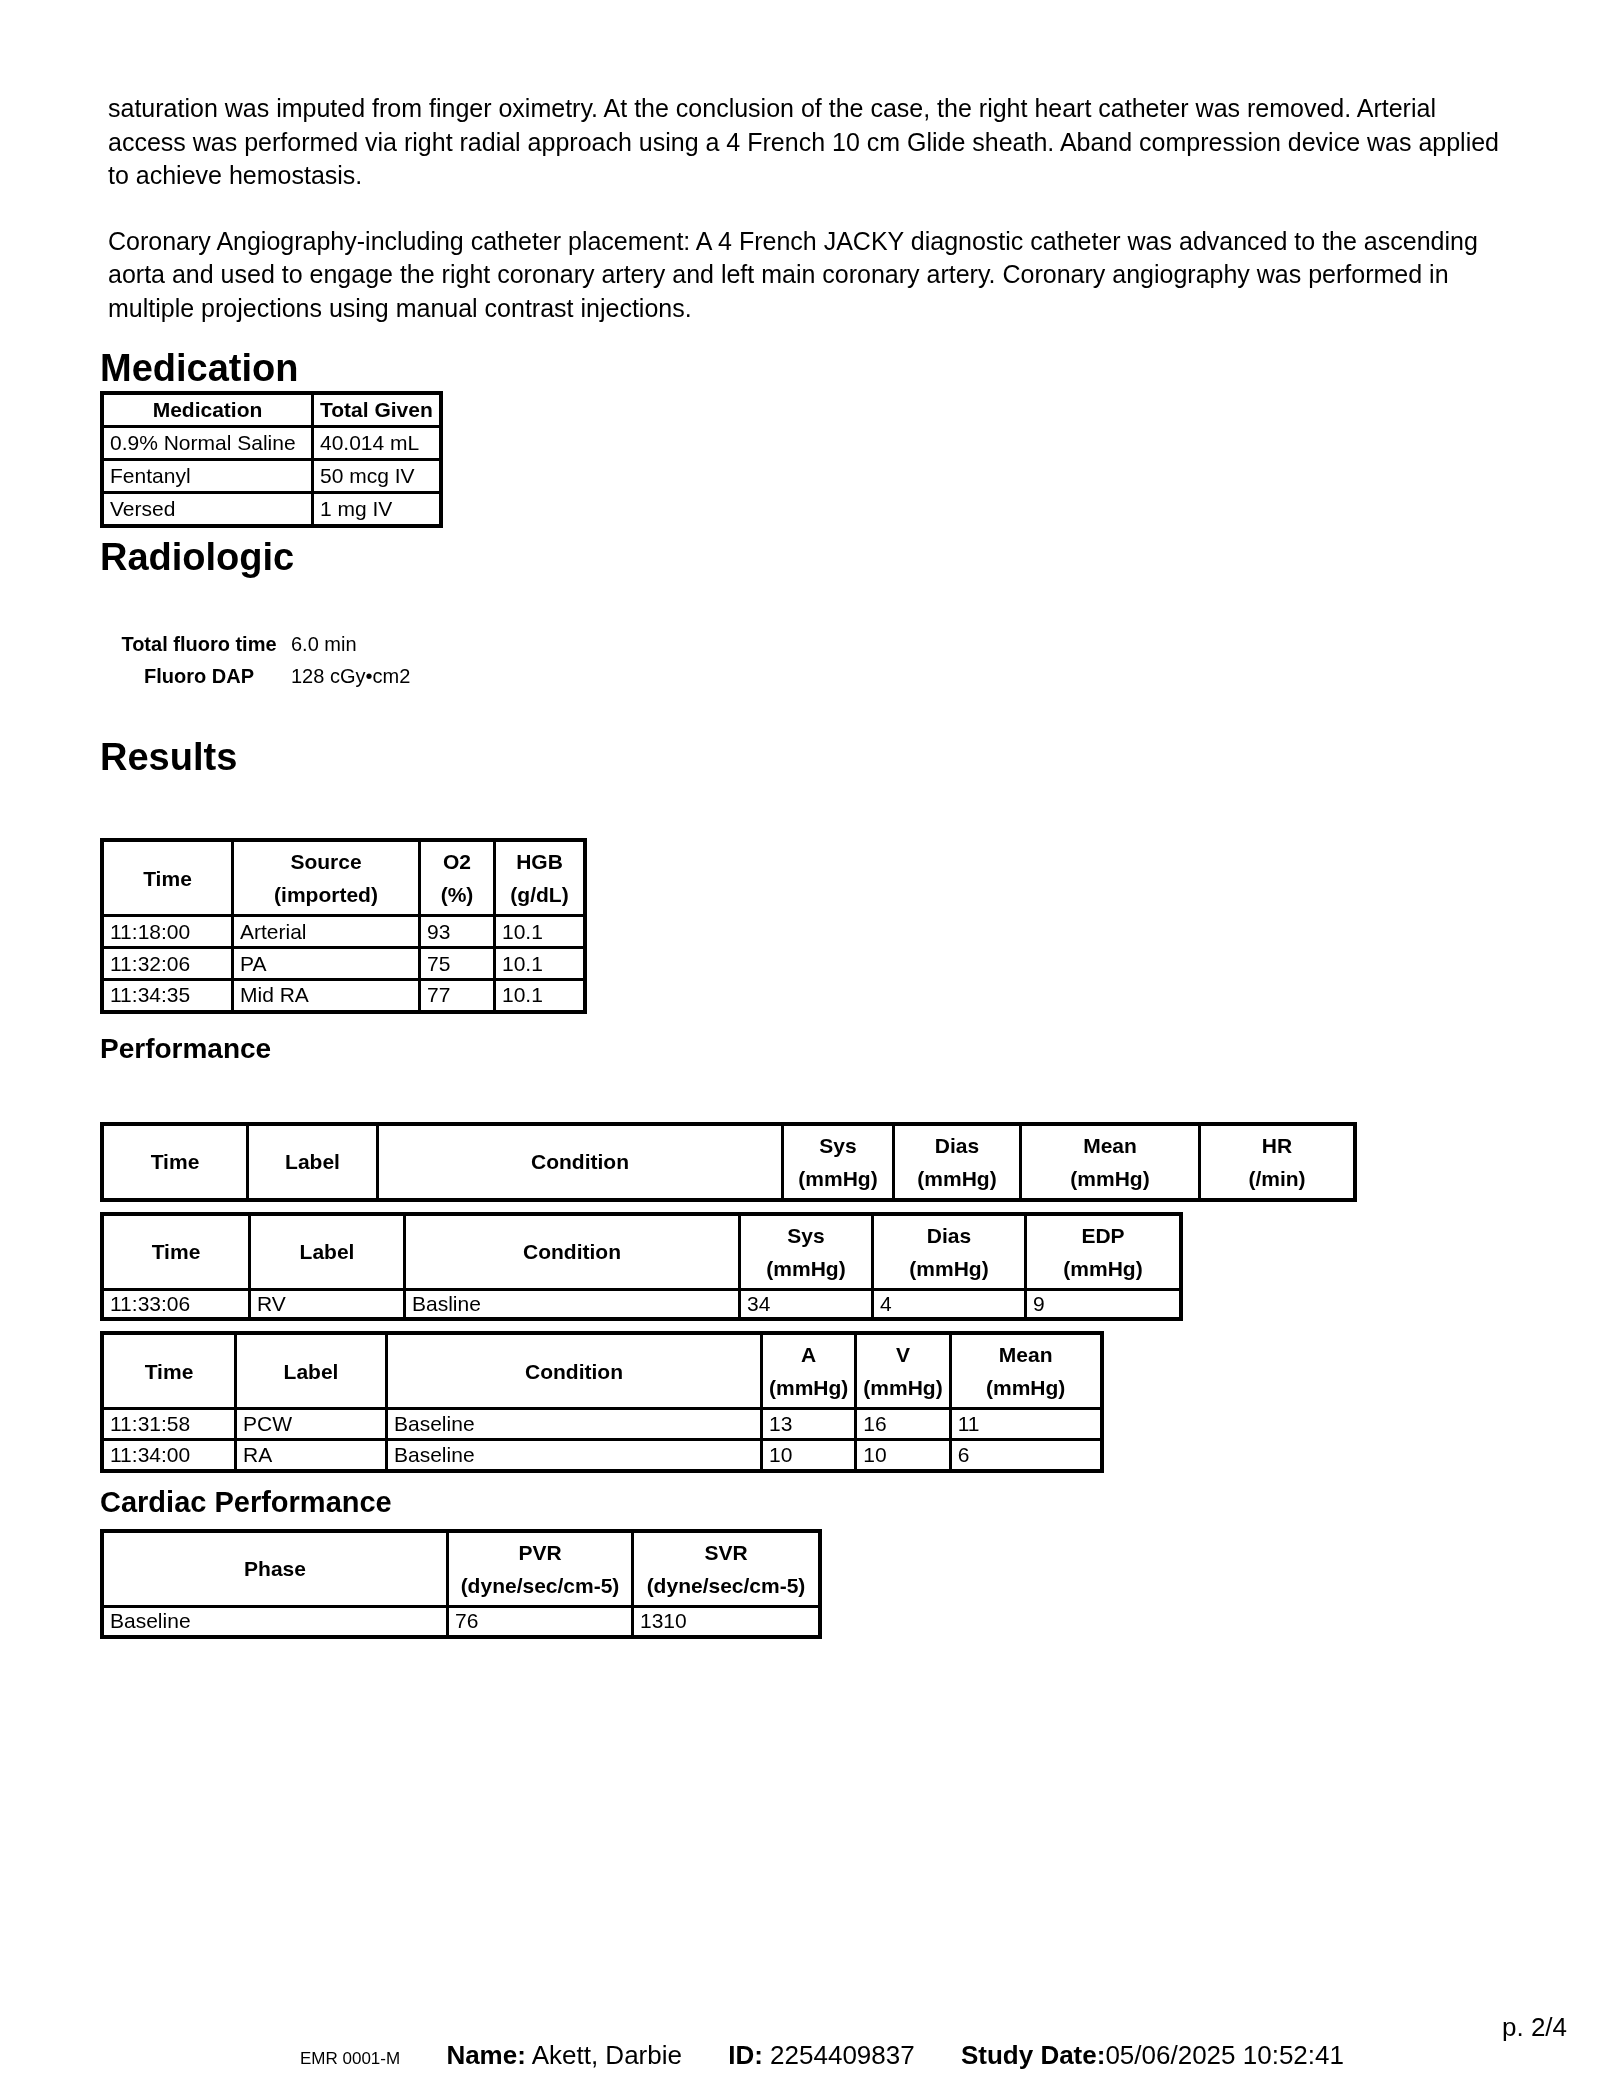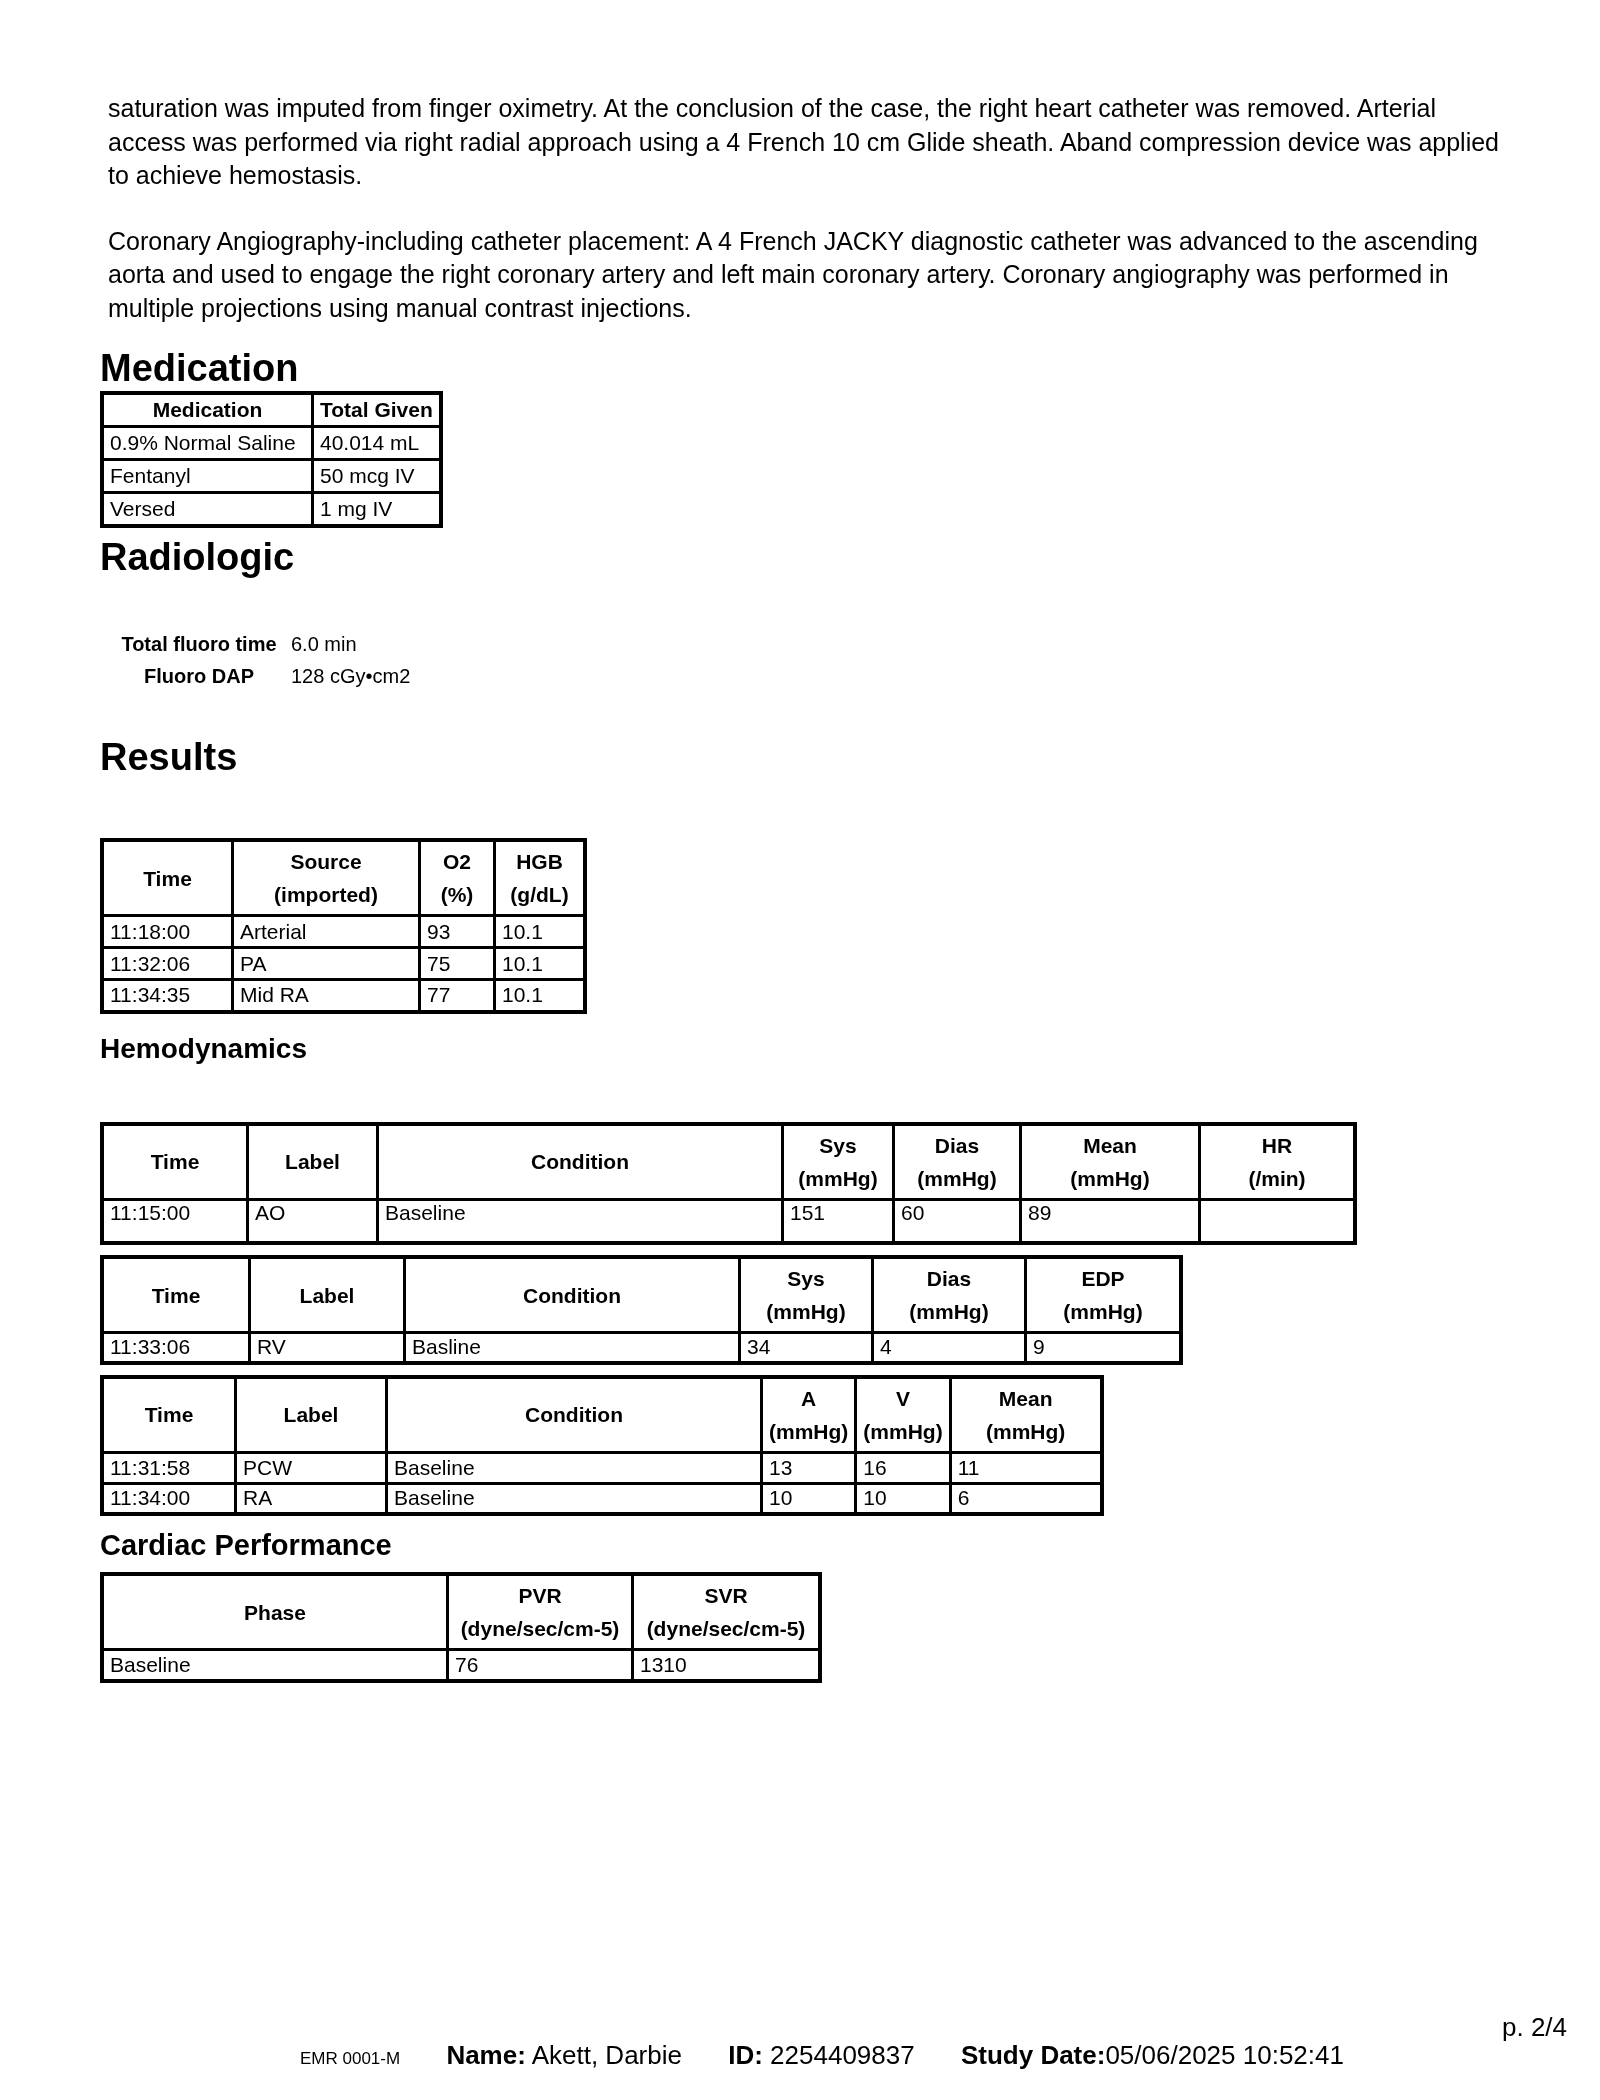--- a/index.html
+++ b/index.html
@@ -97,44 +97,35 @@
       </tr>
       <tr style="height:32px">
         <td>11:34:35</td>
         <td>Mid RA</td>
         <td>77</td>
         <td>10.1</td>
       </tr>
     </tbody>
   </table>
 
-  <h4 class="sub2" style="margin-top:18px">Hemodynamics</h4>
+  <h4 class="sub2" style="margin-top:18px">Performance</h4>
 
   <table class="grid small-head" style="margin-top:56px">
     <thead>
       <tr class="two-line">
         <th style="width:130px;height:72px"><span>Time</span></th>
         <th style="width:115px"><span>Label</span></th>
         <th style="width:390px"><span>Condition</span></th>
         <th style="width:96px"><span>Sys</span><br><span>(mmHg)</span></th>
         <th style="width:112px"><span>Dias</span><br><span>(mmHg)</span></th>
         <th style="width:164px"><span>Mean</span><br><span>(mmHg)</span></th>
         <th style="width:140px"><span>HR</span><br><span>(/min)</span></th>
       </tr>
     </thead>
     <tbody>
-      <tr style="height:44px;vertical-align:top">
-        <td>11:15:00</td>
-        <td>AO</td>
-        <td>Baseline</td>
-        <td>151</td>
-        <td>60</td>
-        <td>89</td>
-        <td></td>
-      </tr>
     </tbody>
   </table>
 
   <table class="grid small-head" style="margin-top:10px">
     <thead>
       <tr class="two-line">
         <th style="width:132px;height:72px"><span>Time</span></th>
         <th style="width:140px"><span>Label</span></th>
         <th style="width:320px"><span>Condition</span></th>
         <th style="width:118px"><span>Sys</span><br><span>(mmHg)</span></th>

